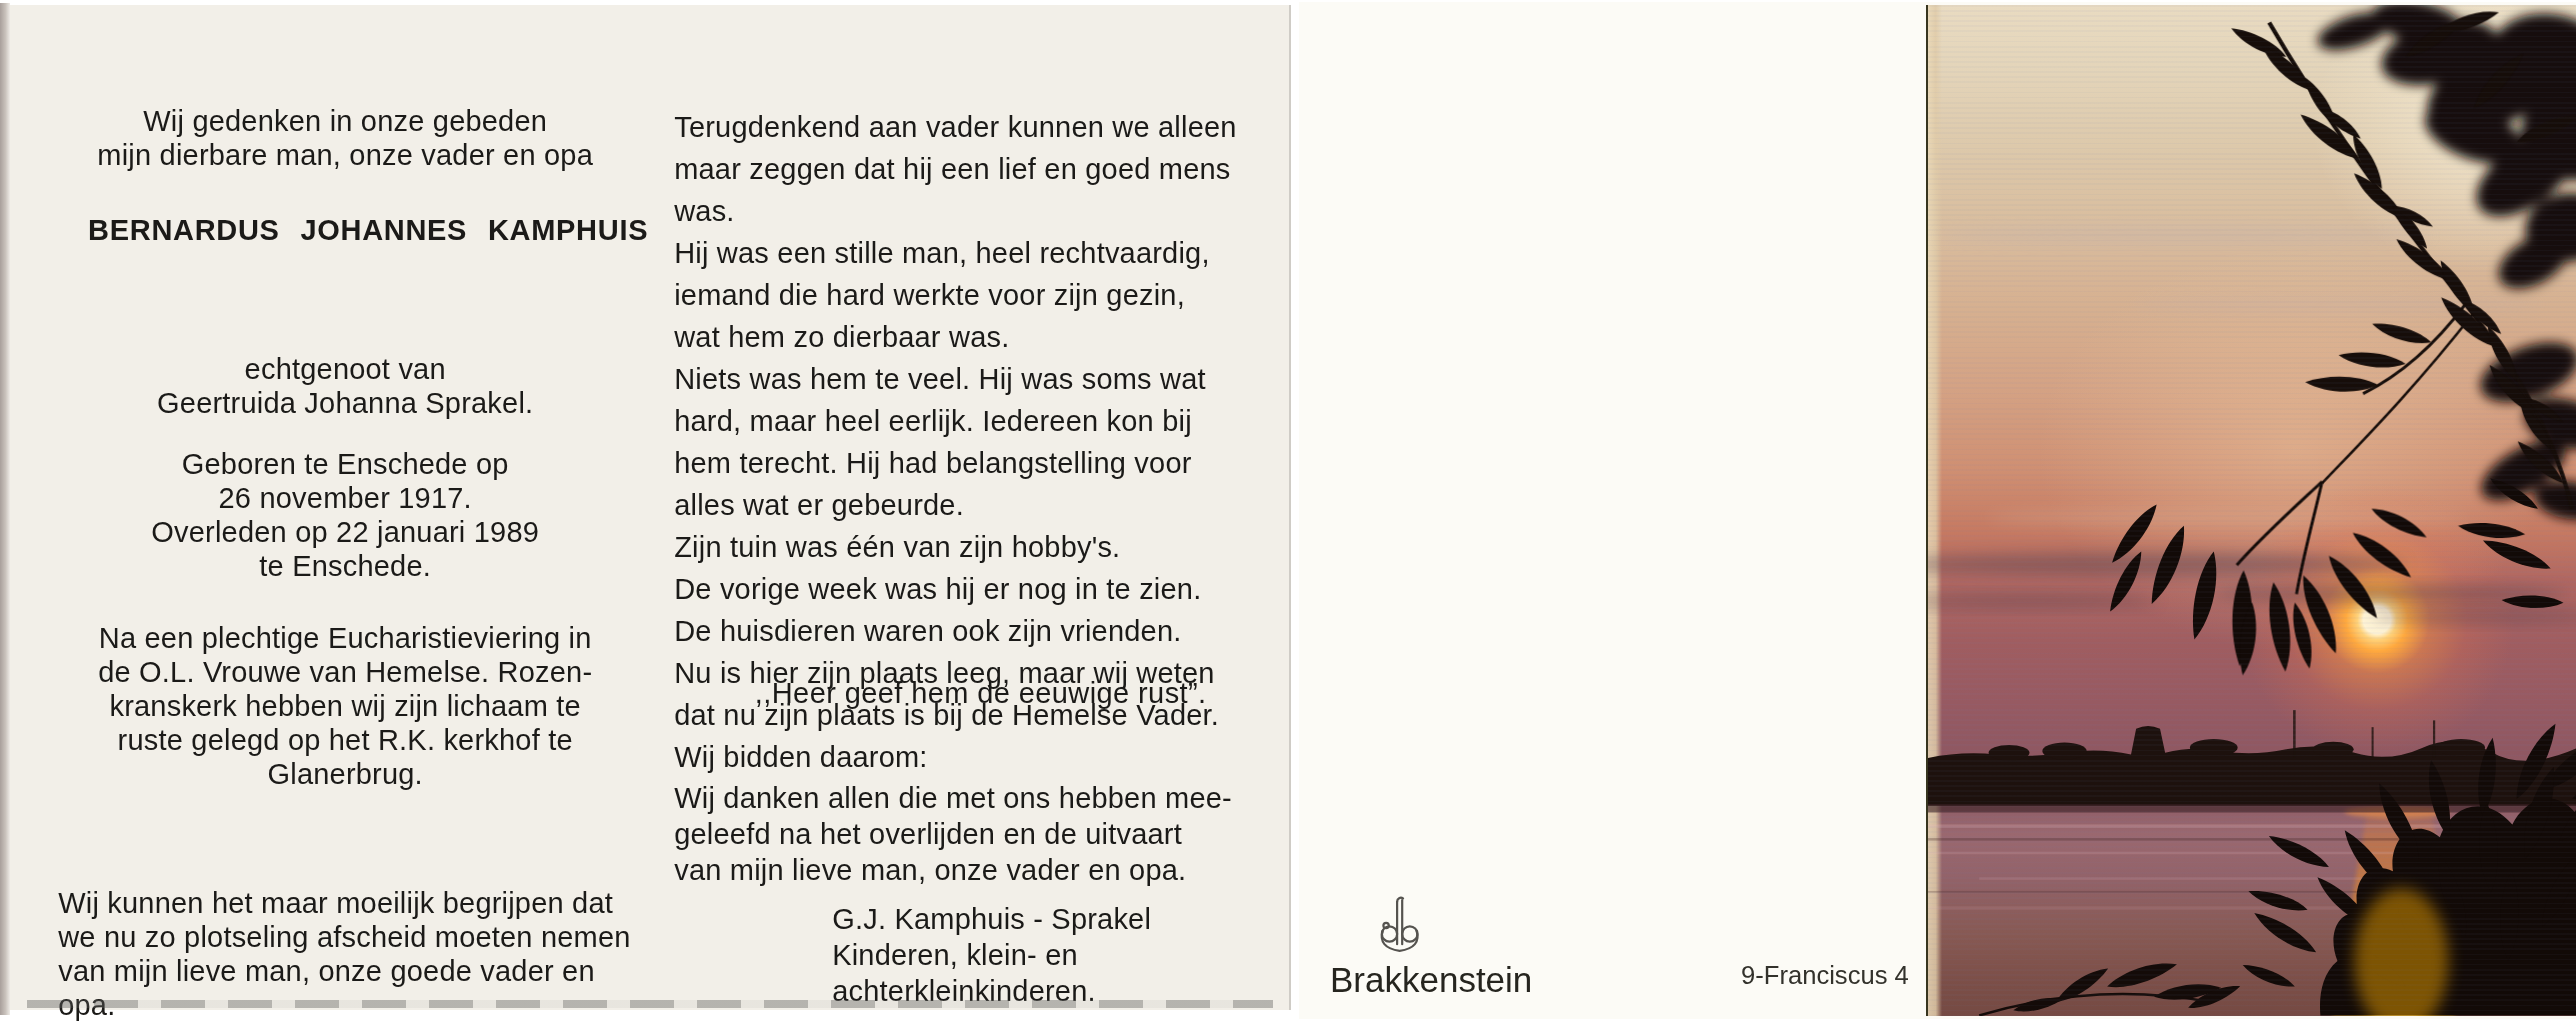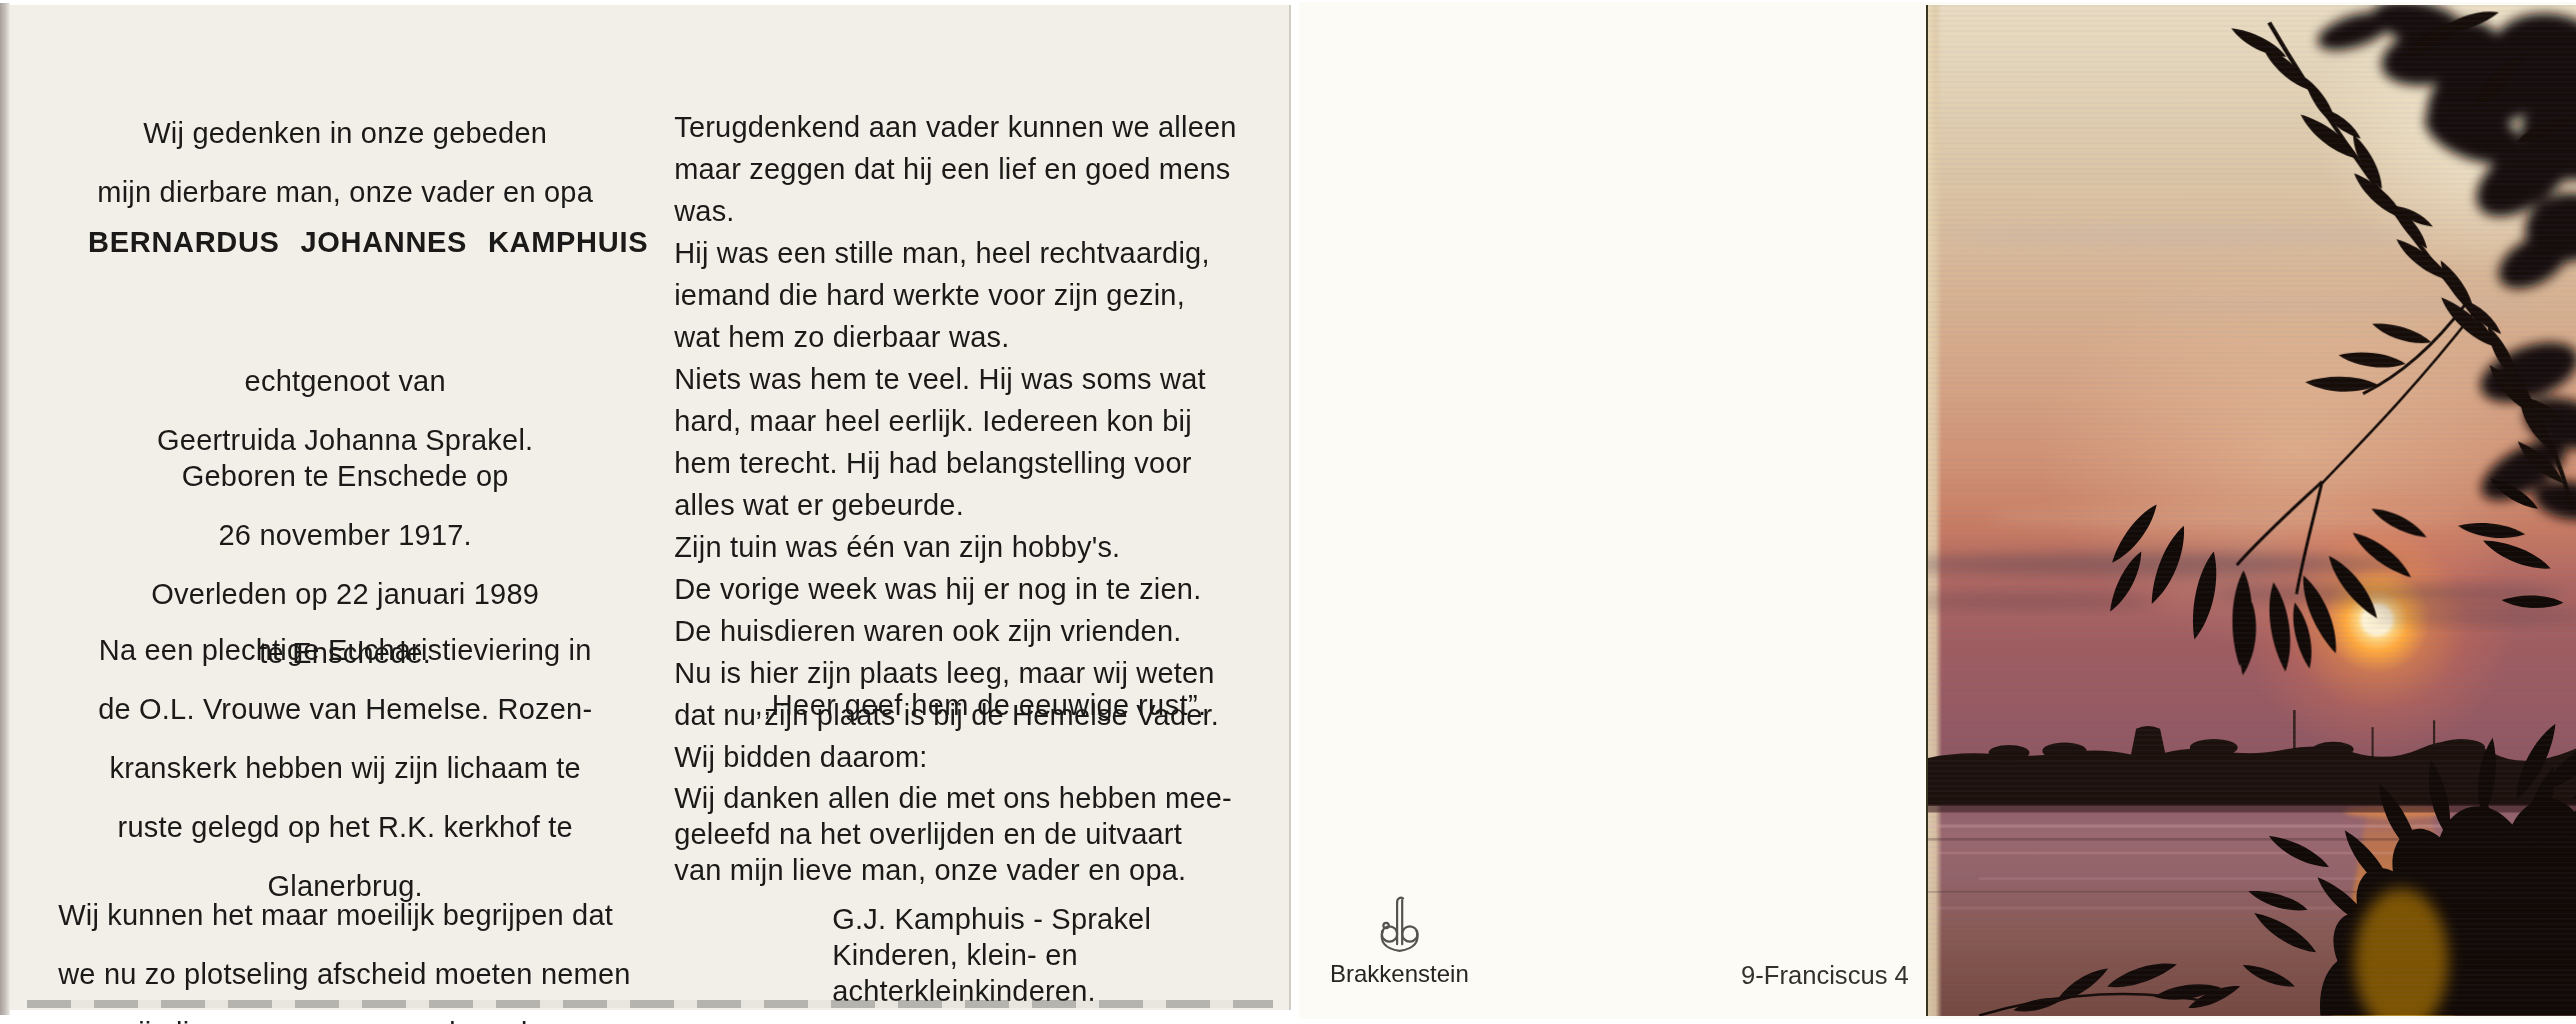--- a/index.html
+++ b/index.html
@@ -5,34 +5,34 @@
   html,body{margin:0;padding:0;background:#ffffff;}
   .scan{position:relative;width:2576px;height:1024px;background:#ffffff;overflow:hidden;
         font-family:"Liberation Sans",sans-serif;color:#1b1a18;}
   
   .scan-edge{position:absolute;left:0;top:3.4px;width:10.2px;height:1012px;
     background:linear-gradient(90deg,#a89f9b,#c9c2bc 55%,#eeebe6);}
   .left-card{position:absolute;left:10.2px;top:5.1px;width:1279px;height:1005px;
     background:#f2efe8;border-right:2.6px solid #cfccc6;}
   .card-bottom-shadow{position:absolute;left:17px;top:995px;width:1246px;height:7.7px;opacity:.75;
     background:repeating-linear-gradient(90deg,rgba(95,95,92,.55) 0 44px,rgba(175,175,170,.2) 44px 67px);}
-  .block{position:absolute;font-size:29px;line-height:59px;letter-spacing:0.2px;}
+  .block{position:absolute;font-size:29px;line-height:34px;letter-spacing:0.2px;}
   .lines{white-space:pre-line;}
   .centered{text-align:center;}
   .col1{left:32px;width:606px;}
   .col2{left:664px;width:613px;}
   .name{font-weight:bold;word-spacing:12px;letter-spacing:0.7px;}
   .memory{line-height:42px;}
   .quote{letter-spacing:0.4px;}
   .thanks{line-height:36px;}
   .signature{left:822px;width:452px;line-height:36px;text-align:left;}
   
   .right-card{position:absolute;left:1299px;top:1.7px;width:1277px;height:1017px;background:#fcfbf6;}
   .printer-logo{position:absolute;left:75px;top:893px;width:53px;height:61px;}
-  .printer-name{position:absolute;left:31px;top:958px;font-size:24px;color:#26251f;}
+  .printer-name{position:absolute;left:31px;top:958px;font-size:35px;color:#26251f;}
   .series-number{position:absolute;left:442px;top:959px;font-size:25.6px;color:#33322c;}
   
   .photo{position:absolute;left:627px;top:3.4px;width:650px;height:1011px;overflow:hidden;
     border-left:2.6px solid #37351f;
     background:
       radial-gradient(circle at 449px 615px,#fff4d6 0 13.7px,#ffd27a 19.6px,#ffa93e 31px,
         rgba(240,140,70,.55) 53px,rgba(225,115,80,.25) 90px,rgba(225,115,80,0) 137px),
       radial-gradient(ellipse 256px 213px at 563px 119px,rgba(247,238,214,.8),rgba(247,238,214,0) 70%),
       radial-gradient(ellipse 358px 282px at 367px 444px,rgba(240,205,165,.4),rgba(240,205,165,0) 72%),
       linear-gradient(180deg,

